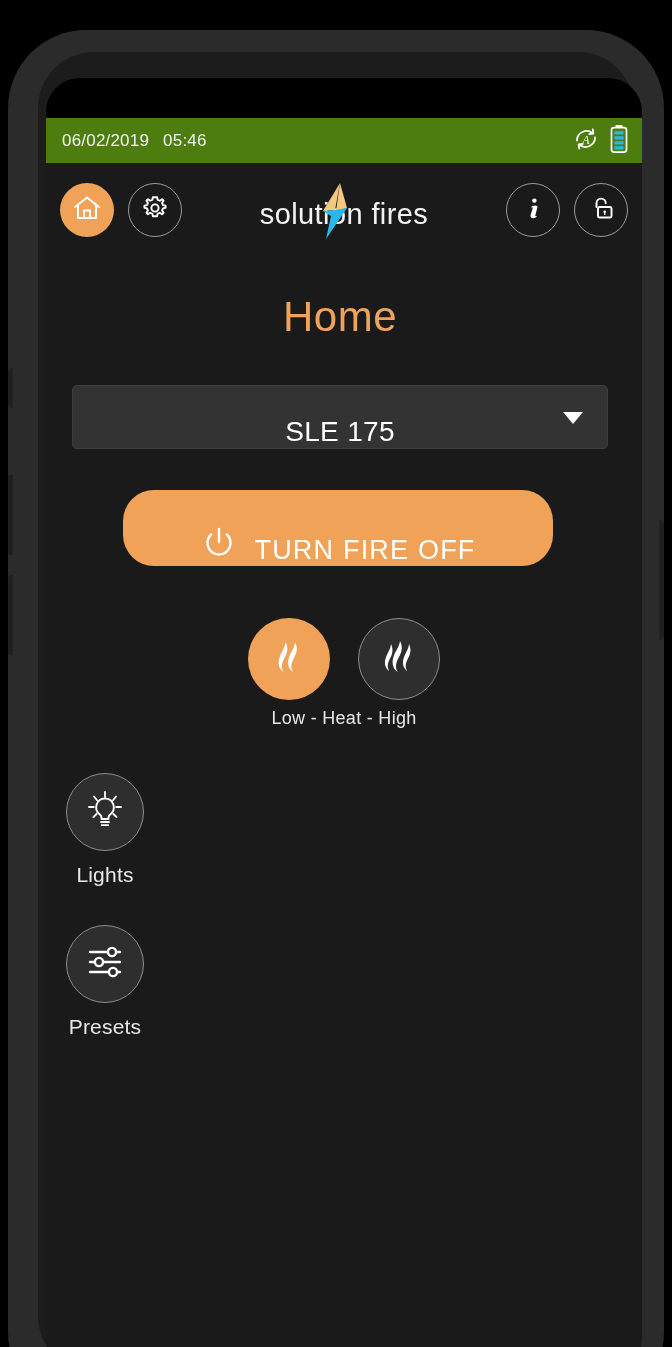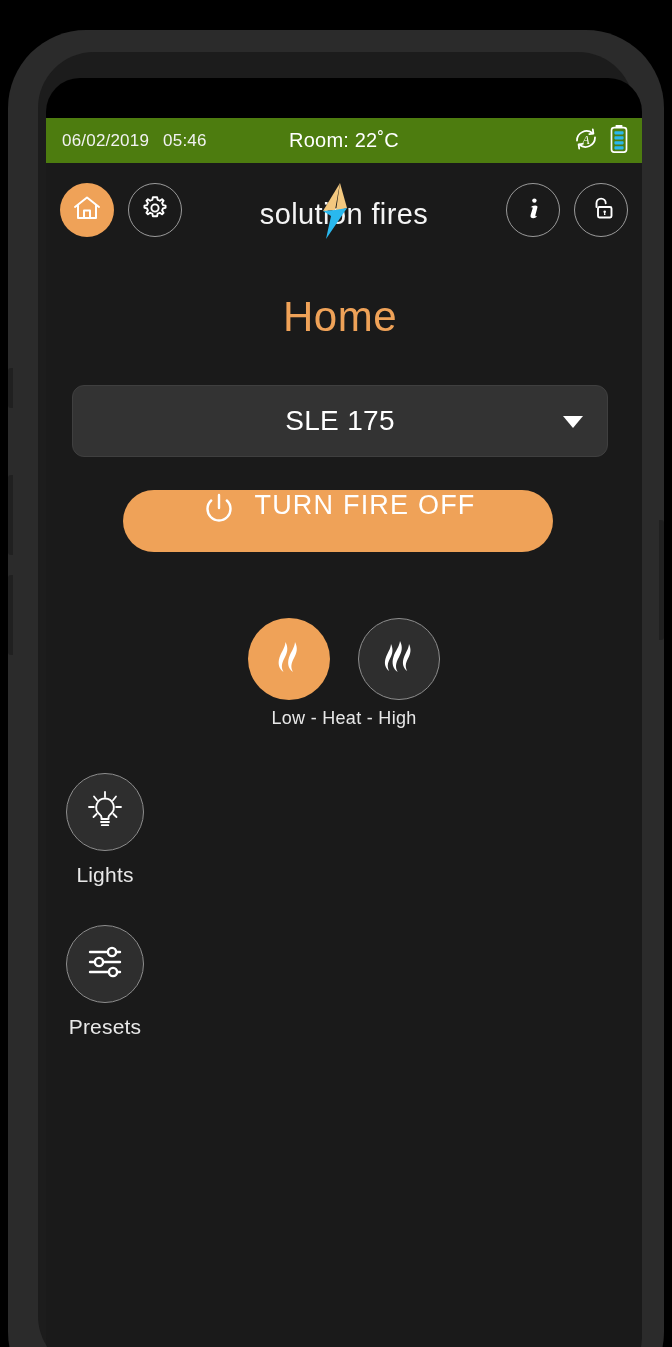--- a/index.html
+++ b/index.html
@@ -183,27 +183,27 @@
     font-weight: 400;
     letter-spacing: 0.5px;
   }
 
   
   #model-select {
     position: absolute;
     left: 26px;
     top: 307px;
     width: 536px;
-    height: 72px;
+    height: 64px;
     background: #333333;
     border: 1px solid #3f3f3f;
-    border-radius: 12px;
-    box-sizing: border-box;
-    display: flex;
-    align-items: center;
+    border-radius: 5px;
+    box-sizing: border-box;
+    display: flex;
+    align-items: flex-end;
     justify-content: center;
   }
   #model-select-value {
     font-size: 28px;
     color: #ffffff;
     letter-spacing: 0.3px;
   }
   #model-select-chevron {
     position: absolute;
     right: 24px;
@@ -214,25 +214,25 @@
     border-right: 10px solid transparent;
     border-top: 12px solid #ffffff;
   }
 
   
   #power-button {
     position: absolute;
     left: 77px;
     top: 412px;
     width: 430px;
-    height: 62px;
+    height: 76px;
     background: #efa258;
     border-radius: 31px;
     display: flex;
-    align-items: flex-start;
+    align-items: flex-end;
     justify-content: center;
     gap: 16px;
   }
   #power-button-label {
     font-size: 27px;
     color: #ffffff;
     letter-spacing: 1.2px;
     font-weight: 400;
   }
 
@@ -322,21 +322,20 @@
 
     <div id="screen-top-black"></div>
 
     <div id="status-bar">
 
       <div id="status-left">
         <span>06/02/2019</span>
         <span>05:46</span>
       </div>
 
-      <div id="status-center">Room: 22˚C</div>
 
       <div id="status-right">
         <span>
           <svg width="30" height="30" viewBox="0 0 30 30">
             <path d="M6 16.5 A9.5 9.5 0 0 1 21.5 9.2" fill="none" stroke="#fff" stroke-width="1.8" stroke-linecap="round"></path>
             <path d="M24 13.5 A9.5 9.5 0 0 1 8.5 20.8" fill="none" stroke="#fff" stroke-width="1.8" stroke-linecap="round"></path>
             <path d="M21.8 5.4 L22.4 9.6 L18.3 10.2" fill="none" stroke="#fff" stroke-width="1.8" stroke-linecap="round" stroke-linejoin="round"></path>
             <path d="M8.2 24.6 L7.6 20.4 L11.7 19.8" fill="none" stroke="#fff" stroke-width="1.8" stroke-linecap="round" stroke-linejoin="round"></path>
             <text x="15" y="19.5" font-family="Liberation Serif, serif" font-size="12" font-style="italic" fill="#fff" text-anchor="middle">A</text>
           </svg>

